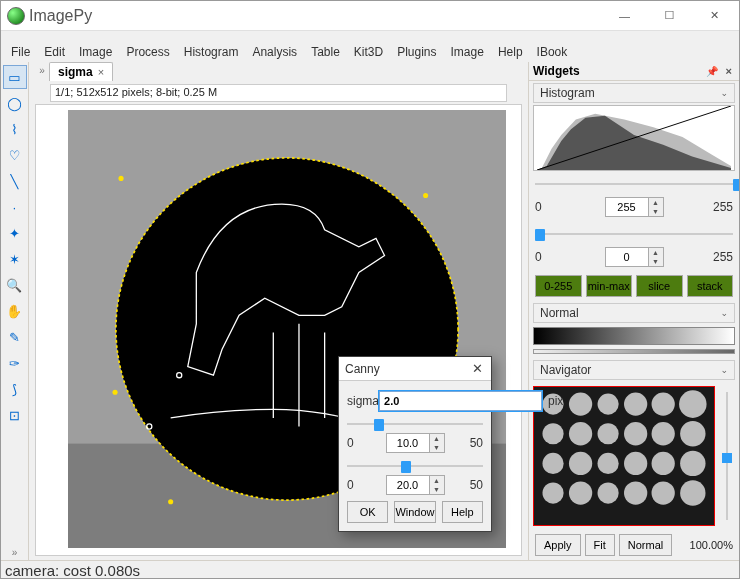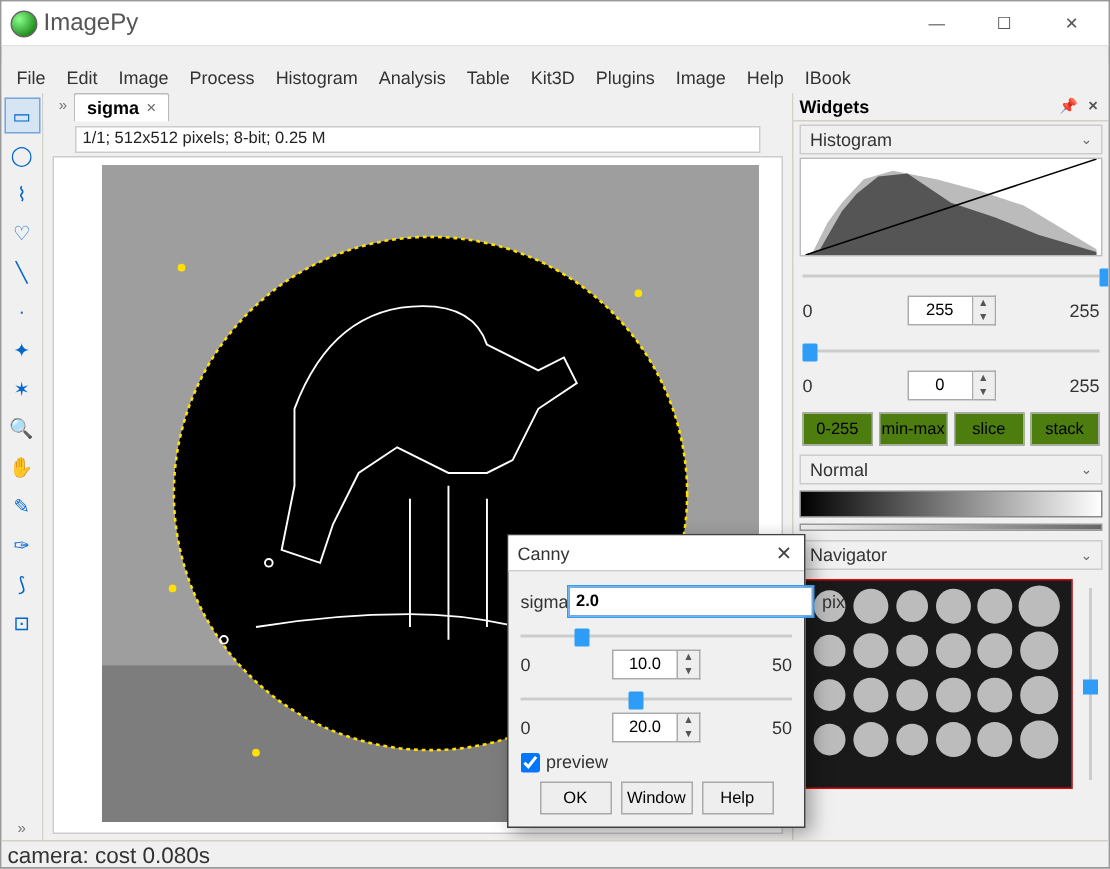--- a/index.html
+++ b/index.html
@@ -63,21 +63,21 @@
   .nav-side { width:16px; margin-left:4px; position:relative; }
   .nav-side .bar { position:absolute; top:6px; bottom:6px; left:7px; width:2px; background:#ccc; }
   .nav-side .thumb { position:absolute; left:3px; width:10px; height:10px; background:#2e9df7; top:48%; }
   .zoomrow { display:flex; align-items:center; margin:4px 6px; gap:4px; }
   .zoomrow button { height:22px; border:1px solid #aaa; background:#eee; font-size:11px; padding:0 8px; }
   .zoomrow .sp { flex:1; }
   .zoomrow .pct { font-size:11px; color:#222; }
   
   .statusbar { height:18px; border-top:1px solid #d4d0c8; background:#f0f0f0; font-size:15px; color:#333; padding:1px 4px; }
   
-  .dialog { position:absolute; left:309px; top:294px; width:199px; background:#f0f0f0; border:1px solid #404040; box-shadow:4px 4px 12px rgba(0,0,0,0.35); z-index:50; }
+  .dialog { position:absolute; left:309px; top:294px; width:154px; background:#f0f0f0; border:1px solid #404040; box-shadow:4px 4px 12px rgba(0,0,0,0.35); z-index:50; }
   .dlg-title { height:24px; background:#fff; display:flex; align-items:center; padding:0 6px; border-bottom:1px solid #ccc; }
   .dlg-title span:first-child { flex:1; font-size:12px; color:#333; }
   .dlg-title .x { font-size:13px; color:#444; padding:0 2px; }
   .dlg-body { padding:6px 8px 8px 8px; }
   .dlg-row { display:flex; align-items:center; margin:4px 0; font-size:11px; color:#333; }
   .dlg-row label { width:40px; }
   .dlg-row input[type=text] { flex:1; height:20px; border:1px solid #7aa7d8; padding:0 4px; font-size:11px; outline:1px solid #2e9df7;font-weight:bold; }
   .dlg-row .unit { width:24px; margin-left:6px; }
   .dlg-slider { margin:6px 0 2px 0; }
   .dlg-slider .track { height:14px; position:relative; }
@@ -210,24 +210,20 @@
         <div class="dlg-range">
           <span class="l">0</span>
           <span class="c"><span class="numbox">
                 <input value="20.0" style="">
                 <span class="spins">
                   <span>▲</span>
                   <span>▼</span>
                 </span>
               </span></span>
           <span class="r">50</span>
-        </div>
-        <div class="dlg-check">
-          <input type="checkbox" checked="" style="">
-          <span>preview</span>
         </div>
         <div class="dlg-btns">
           <button>OK</button>
           <button>Window</button>
           <button>Help</button>
         </div>
       </div>
     </div>
   </div>
 
@@ -337,16 +333,23 @@
               <circle cx="122" cy="100" r="11"></circle>
               <circle cx="150" cy="100" r="12"></circle>
           </g>
         </svg>
       </div>
       <div class="nav-side">
           <div class="bar"></div>
           <div class="thumb"></div>
         </div>
     </div>
+    <div class="zoomrow">
+      <button>Apply</button>
+      <button>Fit</button>
+      <button>Normal</button>
+      <span class="sp"></span>
+      <span class="pct">100.00%</span>
+    </div>
   </div>
 </div>
 
 <div class="statusbar">camera: cost 0.080s</div>
 
 </body></html>

